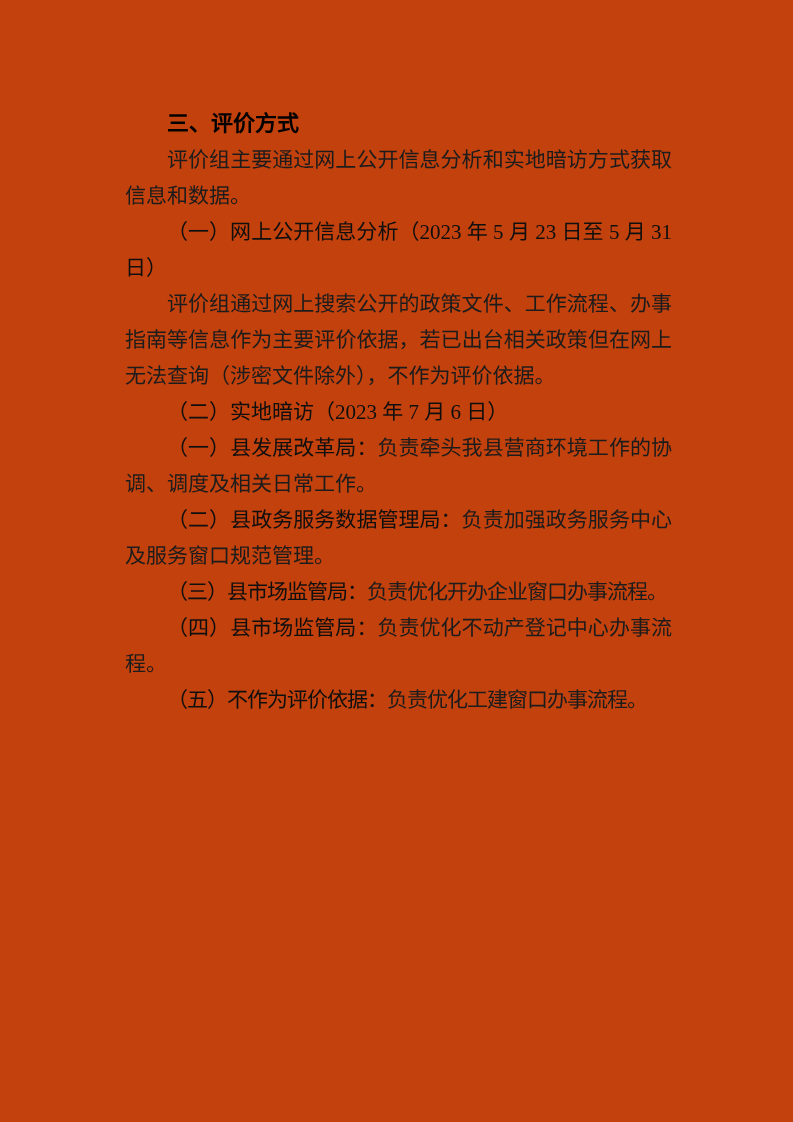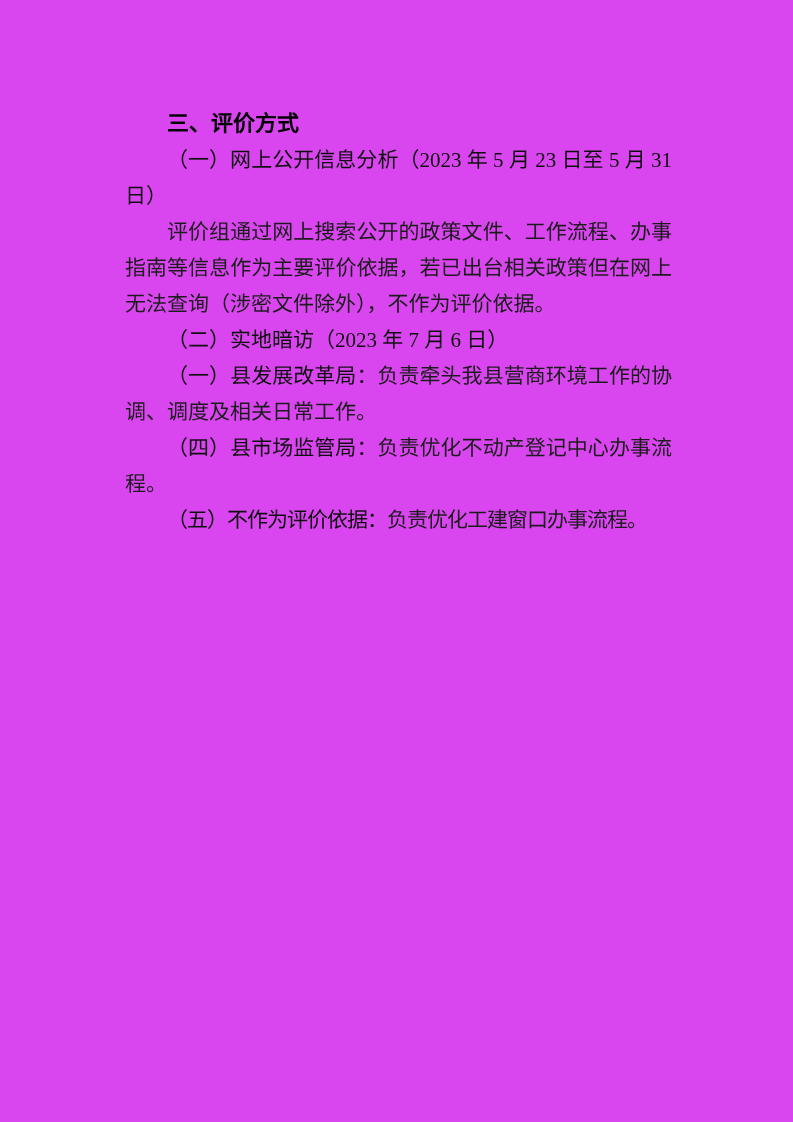--- a/index.html
+++ b/index.html
@@ -4,21 +4,21 @@
 <style>
   html, body {
     margin: 0;
     padding: 0;
     background: #ffffff;
   }
   .page {
     position: relative;
     width: 793px;
     height: 1122px;
-    background: #d946ef;
+    background: #c2410c;
     overflow: hidden;
   }
   .content {
     position: absolute;
     top: 106px;
     left: 125px;
     width: 547px;
   }
   .content p, .content h2 {
     margin: 0;
@@ -51,32 +51,35 @@
   }
 </style>
 </head>
 <body>
 
 <div class="page">
   <div class="content">
 
     <h2 class="h-black">三、评价方式</h2>
 
+    <p class="body">评价组主要通过网上公开信息分析和实地暗访方式获取信息和数据。</p>
 
     <p class="body sub">（一）网上公开信息分析（2023 年 5 月 23 日至 5 月 31 日）</p>
 
     <p class="body">评价组通过网上搜索公开的政策文件、工作流程、办事指南等信息作为主要评价依据，若已出台相关政策但在网上无法查询（涉密文件除外），不作为评价依据。</p>
 
     <p class="body sub">（二）实地暗访（2023 年 7 月 6 日）</p>
 
 
 
     <p class="body"><span class="org">（一）县发展改革局：</span><span>负责牵头我县营商环境工作的协调、调度及相关日常工作。</span></p>
 
+    <p class="body"><span class="org">（二）县政务服务数据管理局：</span><span>负责加强政务服务中心及服务窗口规范管理。</span></p>
 
+    <p class="body compact"><span class="org">（三）县市场监管局：</span><span>负责优化开办企业窗口办事流程。</span></p>
 
     <p class="body"><span class="org">（四）县市场监管局：</span><span>负责优化不动产登记中心办事流程。</span></p>
 
     <p class="body compact"><span class="org">（五）不作为评价依据：</span><span>负责优化工建窗口办事流程。</span></p>
 
 
   </div>
 </div>
 
 </body></html>

